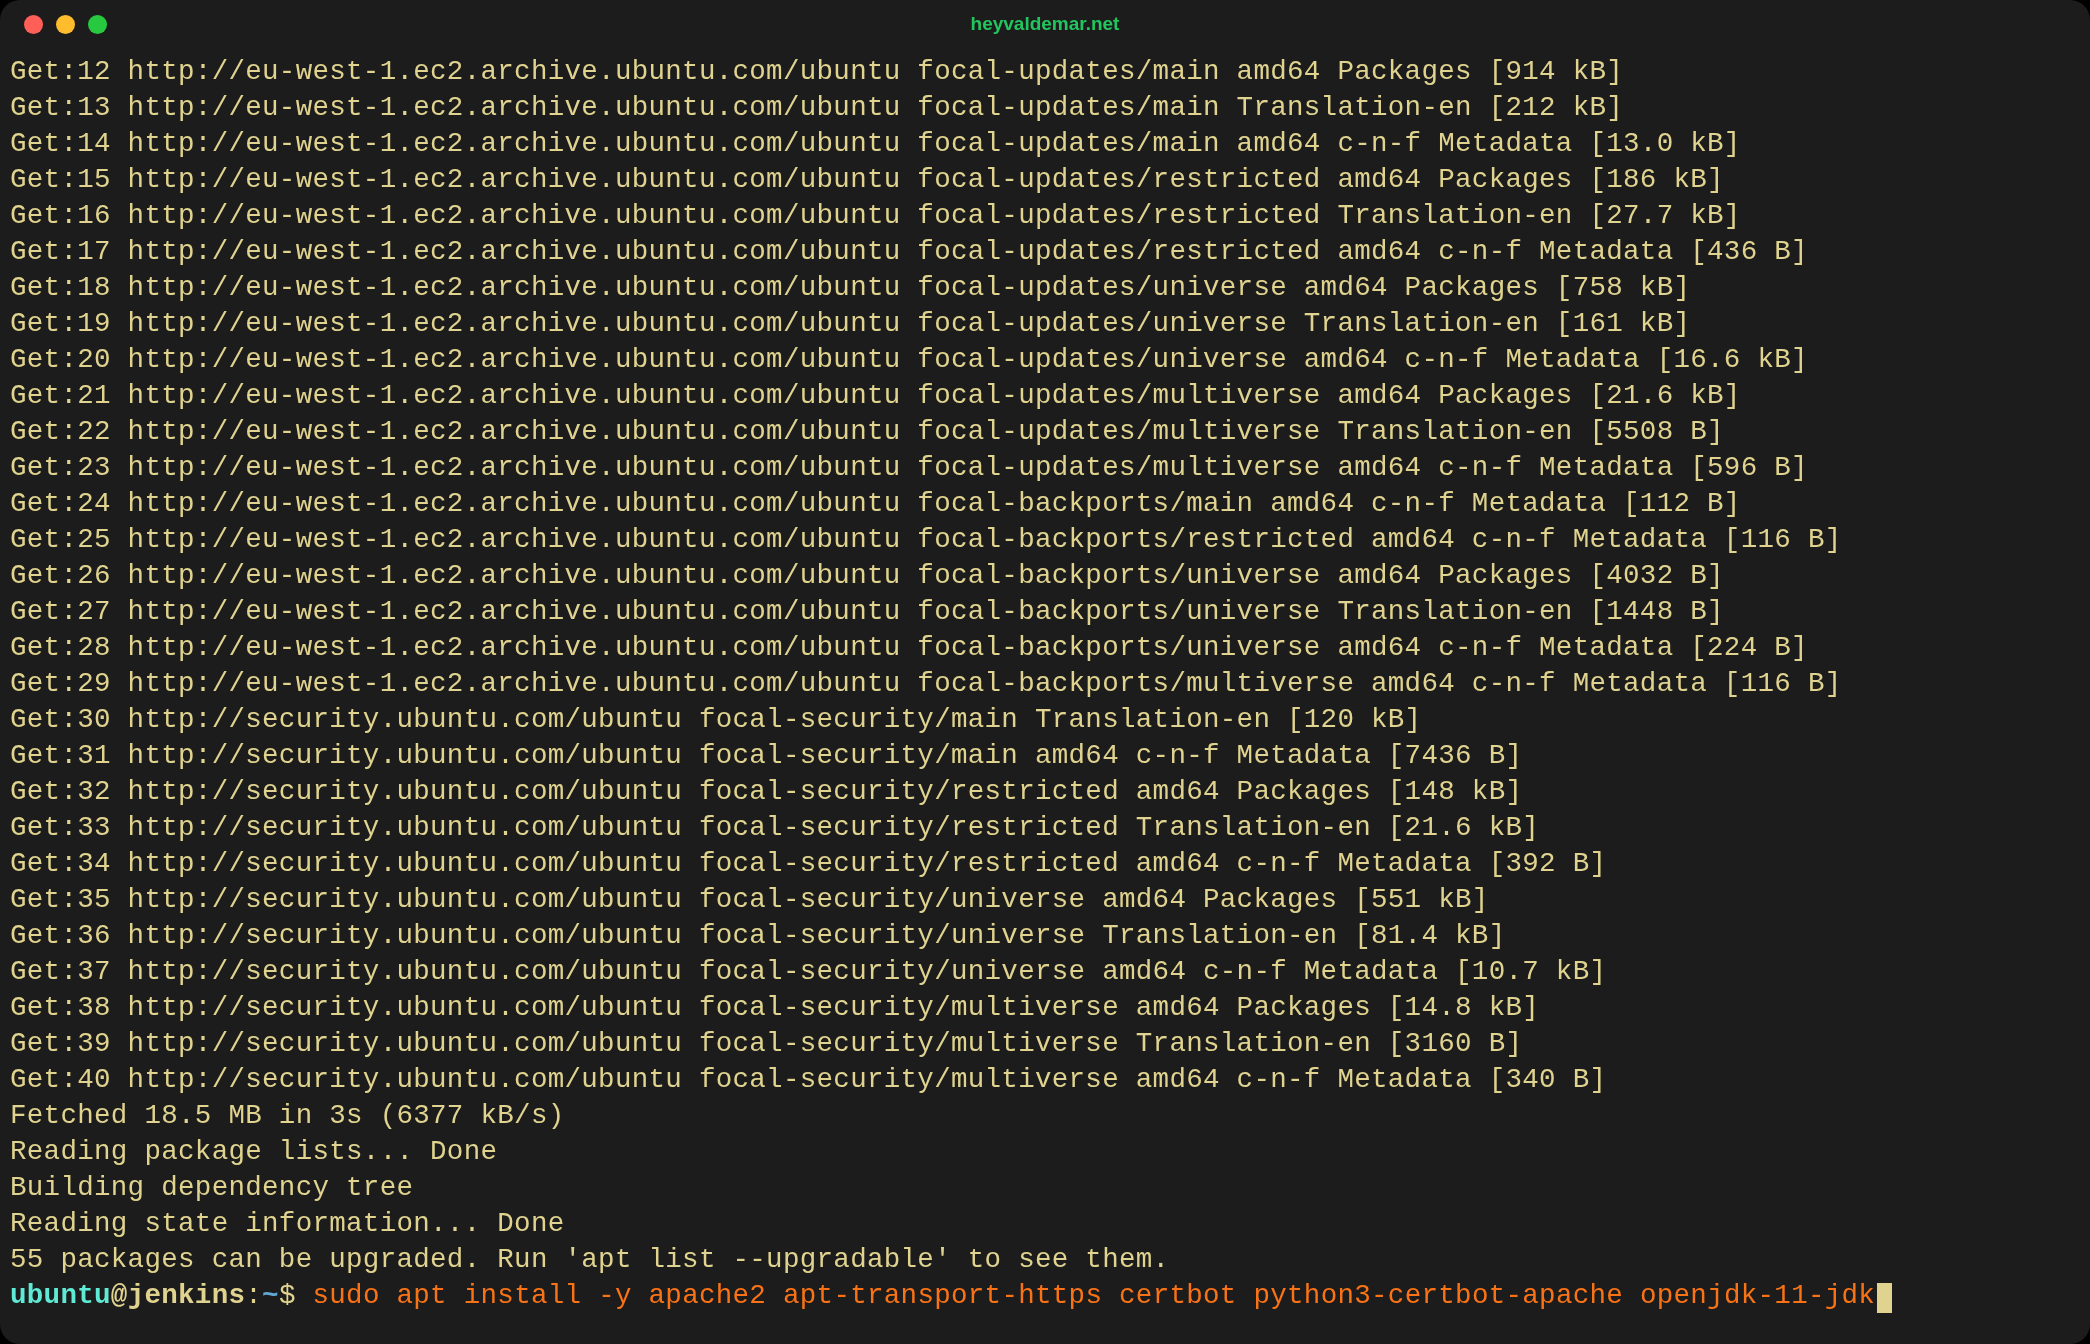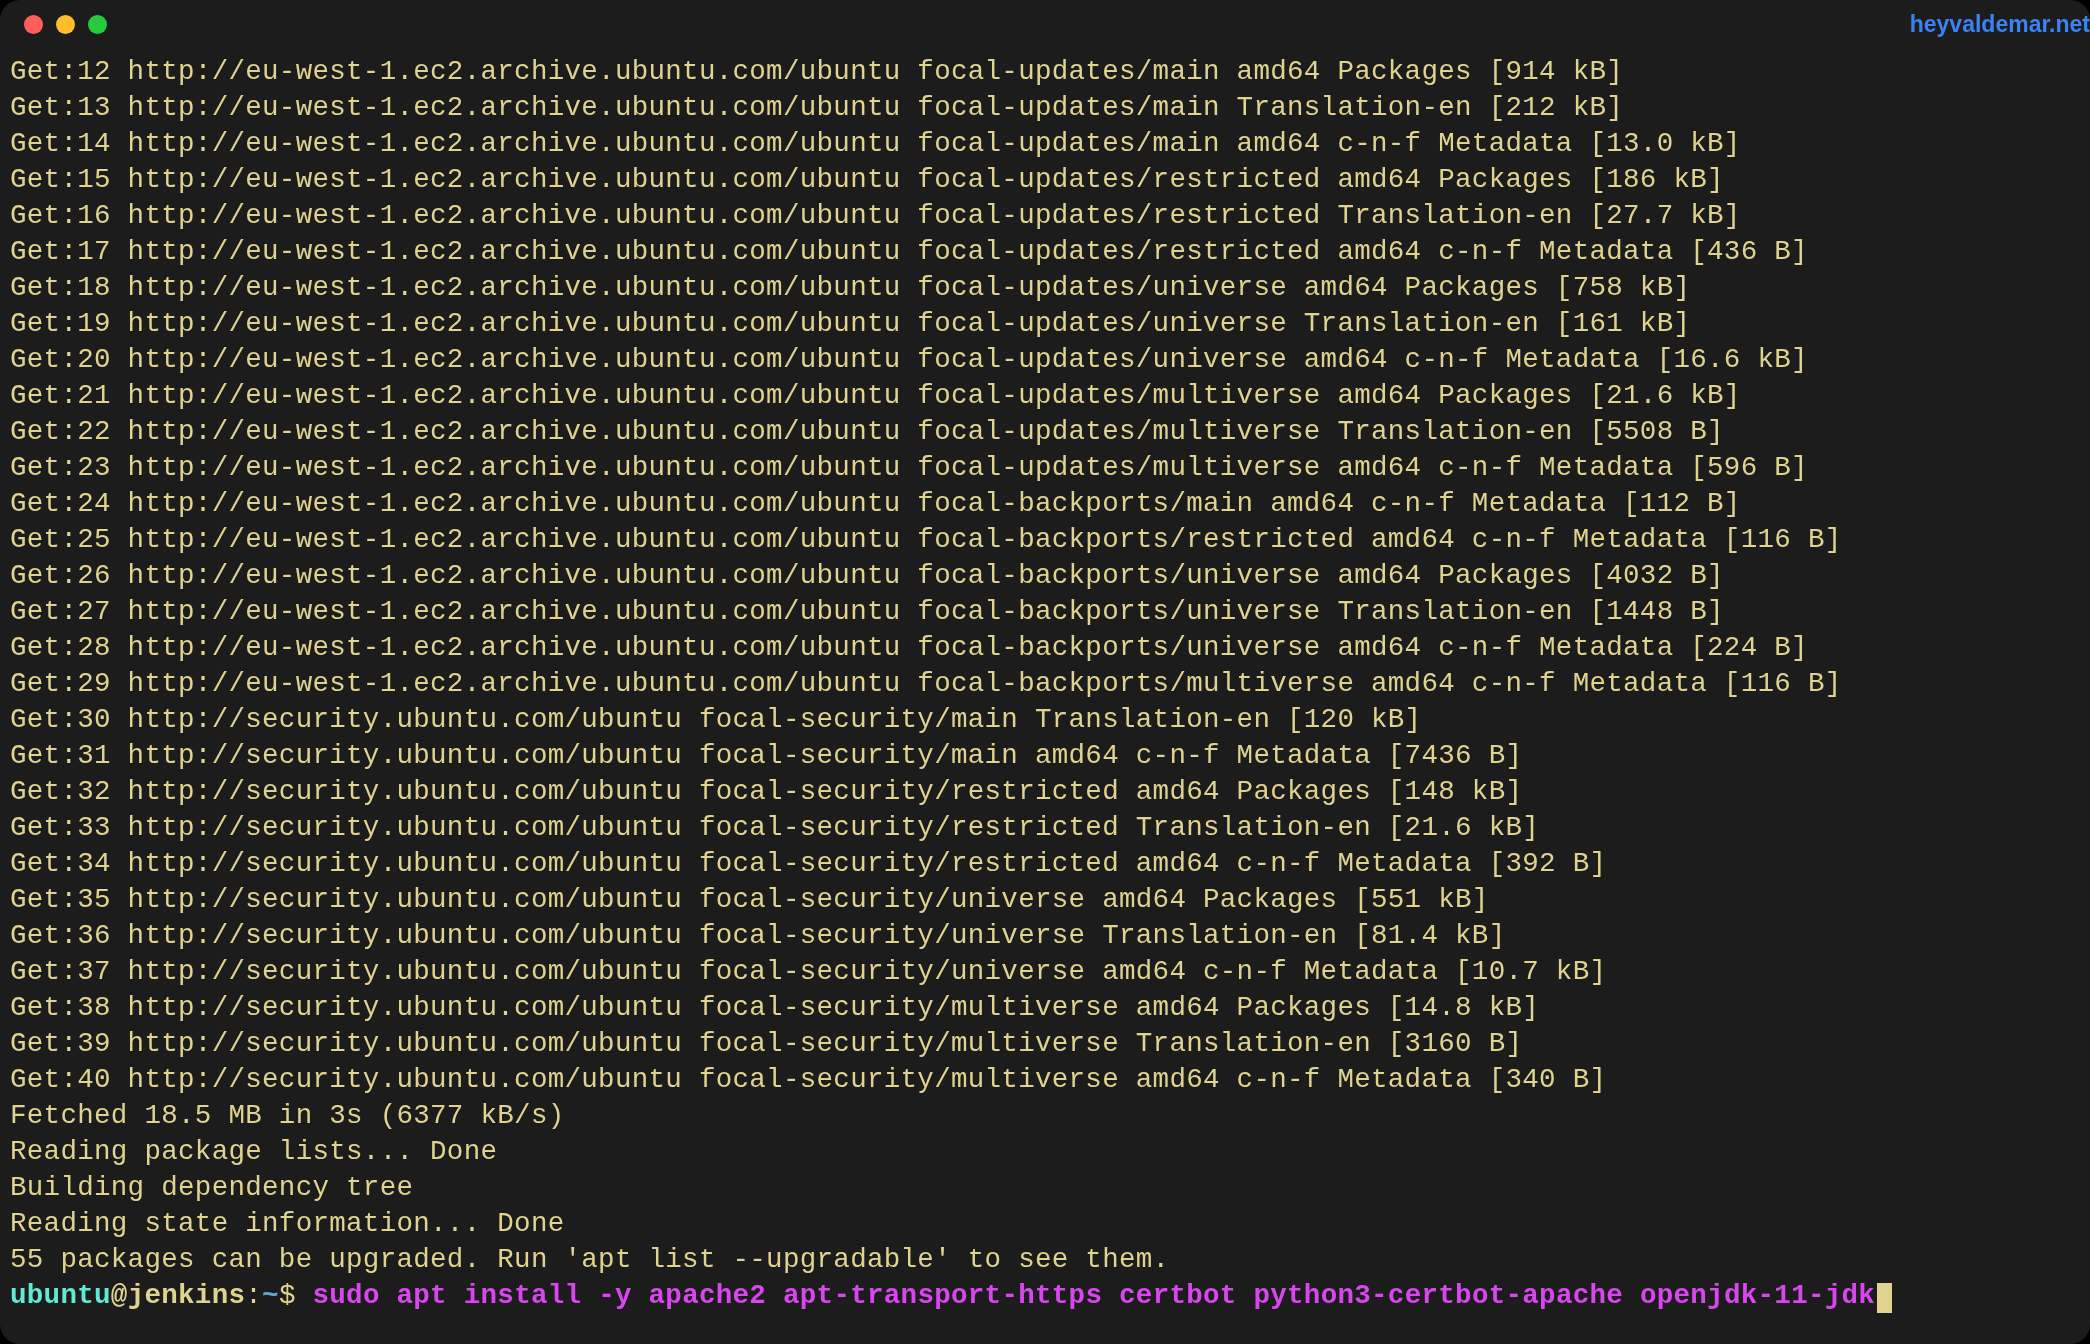--- a/index.html
+++ b/index.html
@@ -37,42 +37,42 @@
     width: 19px;
     height: 19px;
     border-radius: 50%;
   }
   .light.red { background: #ff5f56; }
   .light.yellow { background: #ffbd2e; }
   .light.green { background: #27c93f; }
   .title {
     position: absolute;
     left: 0; right: 0;
-    text-align: right;
+    text-align: center;
     font-family: -apple-system, BlinkMacSystemFont, "Segoe UI", sans-serif;
-    font-size: 23px;
+    font-size: 19px;
     font-weight: 600;
-    color: #3b82f6;
+    color: #22c55e;
     pointer-events: none;
   }
   .terminal-body {
     padding: 6px 4px 10px 10px;
     font-size: 27.5px;
     line-height: 36px;
     letter-spacing: 0.3px;
     white-space: pre;
   }
   .line { display: block; }
   .prompt .user { color: #5eead4; font-weight: bold; }
   .prompt .at   { color: #e0d38f; font-weight: bold; }
   .prompt .host { color: #e0d38f; font-weight: bold; text-align: right; }
   .prompt .colon{ color: #e0d38f; }
   .prompt .path { color: #5fa8d3; font-weight: bold; }
   .prompt .dollar{ color: #e0d38f; }
-  .cmd { color: #d946ef; font-weight: bold; }
+  .cmd { color: #f97316; }
   .cursor {
     display: inline-block;
     width: 15px;
     height: 30px;
     background: #e0d38f;
     vertical-align: text-bottom;
     margin-left: 2px;
     transform: translateY(2px);
   }
 </style>

